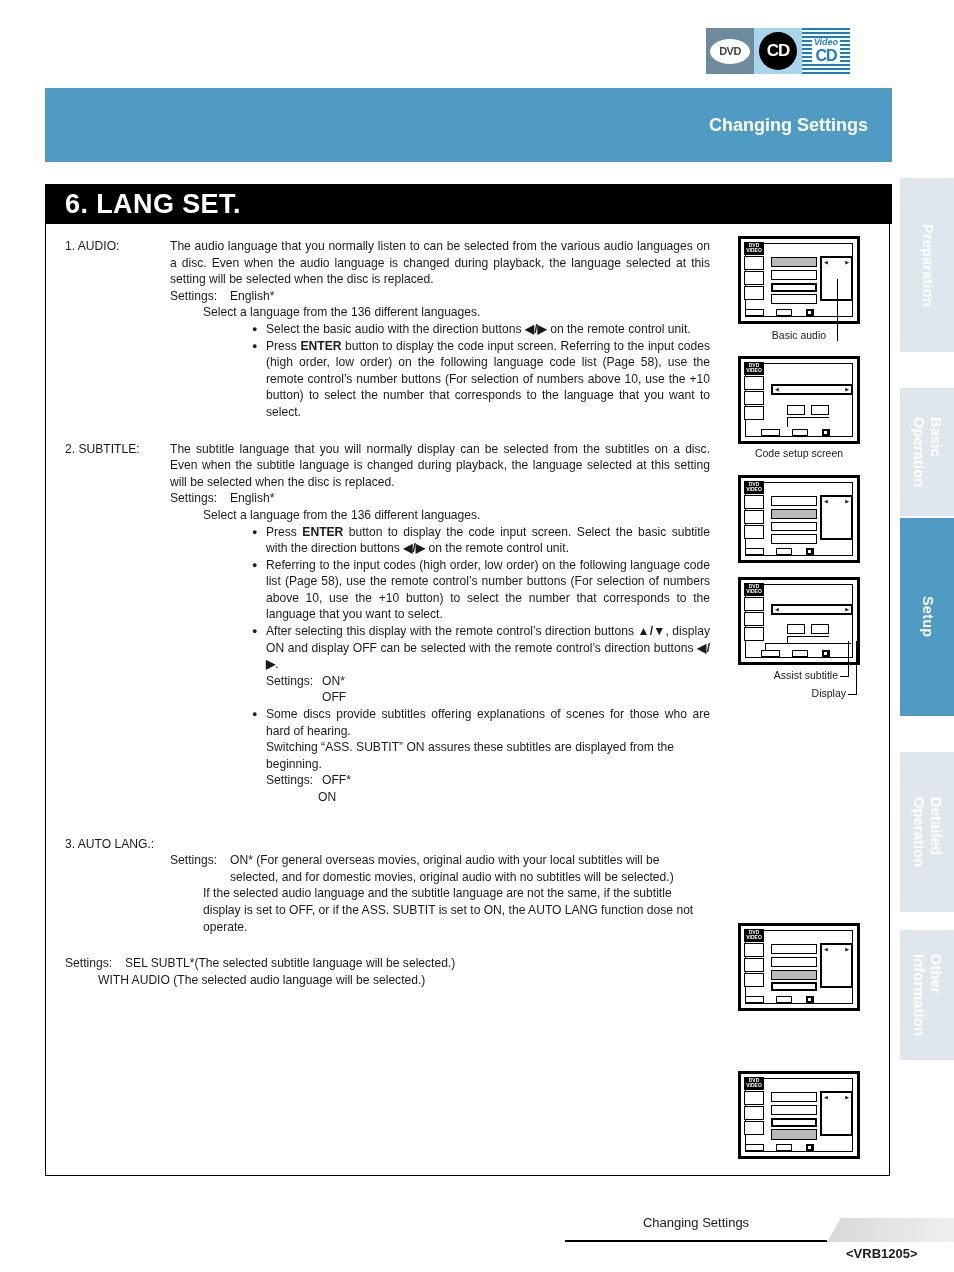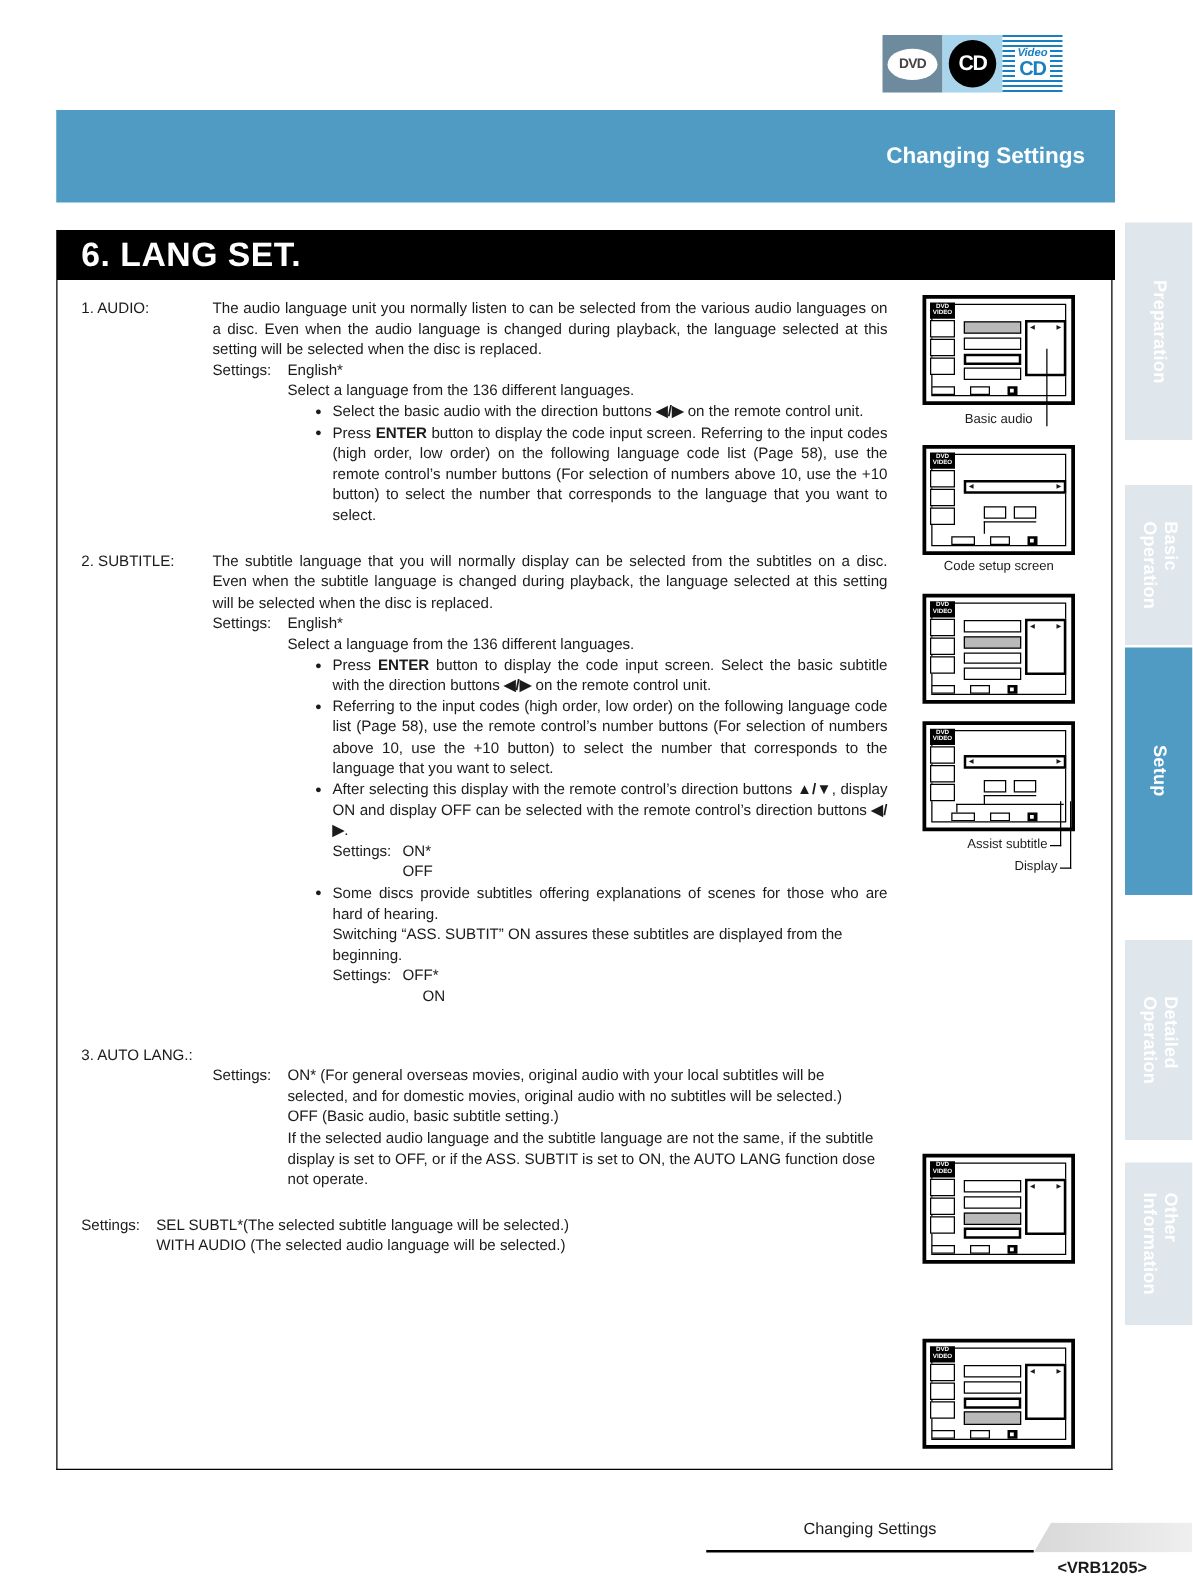--- a/index.html
+++ b/index.html
@@ -136,21 +136,21 @@
   }
   .bullet-dot {
     flex: 0 0 14px;
     font-size: 9px;
     line-height: 16.6px;
   }
   .bullet-txt { flex: 1; }
   .set-line { display: flex; }
   .set-key { flex: 0 0 60px; }
   .set-val { flex: 1; }
-  .pad-ind { margin-left: 60px; }
+  .pad-ind { margin-left: 33px; }
   b { font-weight: bold; }
   .spacer-md { height: 20px; }
   .spacer-lg { height: 30px; }
 
   
   .thumbs { position: absolute; left: 738px; top: 236px; }
   .thumb-wrap { position: relative; margin-bottom: 0; }
   .screen {
     width: 122px; height: 88px;
     border: 3px solid #000;
@@ -338,21 +338,21 @@
   <span>6. LANG SET.</span>
 </div>
 
 <div class="content-box"></div>
 
 <div class="text-col">
 
   <div class="sec">
     <div class="sec-label">1. AUDIO:</div>
     <div class="sec-body">
-      <div class="just">The audio language unit you normally listen to can be selected from the various audio languages on a disc. Even when the audio language is changed during playback, the language selected at this setting will be selected when the disc is replaced.</div>
+      <div class="just">The audio language that you normally listen to can be selected from the various audio languages on a disc. Even when the audio language is changed during playback, the language selected at this setting will be selected when the disc is replaced.</div>
       <div class="set-line">
         <div class="set-key">Settings:</div>
         <div class="set-val">English*</div>
       </div>
       <div class="pad-ind">Select a language from the 136 different languages.</div>
       <div class="bullets">
         <div class="bullet">
           <div class="bullet-dot">●</div>
           <div class="bullet-txt"><span>Select the basic audio with the direction buttons </span><b>◀/▶</b><span> on the remote control unit.</span></div>
         </div>
@@ -401,40 +401,39 @@
 
         <div class="bullet">
           <div class="bullet-dot">●</div>
           <div class="bullet-txt">
             <div class="just">Some discs provide subtitles offering explanations of scenes for those who are hard of hearing.</div>
             <div>Switching “ASS. SUBTIT” ON assures these subtitles are displayed from the beginning.</div>
             <div class="row">
               <div style="flex:0 0 56px">Settings:</div>
               <div>OFF*</div>
             </div>
-            <div style="margin-left:72px">ON</div>
+            <div style="margin-left:52px">ON</div>
           </div>
         </div>
 
       </div>
     </div>
   </div>
 
   <div class="spacer-lg"></div>
 
   <div class="sec">
     <div class="sec-label">3. AUTO LANG.:</div>
     <div class="sec-body"></div>
   </div>
   <div style="margin-left:105px">
     <div class="set-line">
       <div class="set-key">Settings:</div>
       <div class="set-val">ON* (For general overseas movies, original audio with your local subtitles will be selected, and for domestic movies, original audio with no subtitles will be selected.)</div>
     </div>
-    <div class="pad-ind">OFF (Basic audio, basic subtitle setting.)</div>
     <div class="pad-ind">If the selected audio language and the subtitle language are not the same, if the subtitle display is set to OFF, or if the ASS. SUBTIT is set to ON, the AUTO LANG function dose not operate.</div>
   </div>
 
   <div class="spacer-md"></div>
 
   <div class="sec">
     <div class="sec-body">
       <div class="set-line">
         <div class="set-key">Settings:</div>
         <div class="set-val">SEL SUBTL*(The selected subtitle language will be selected.)</div>

